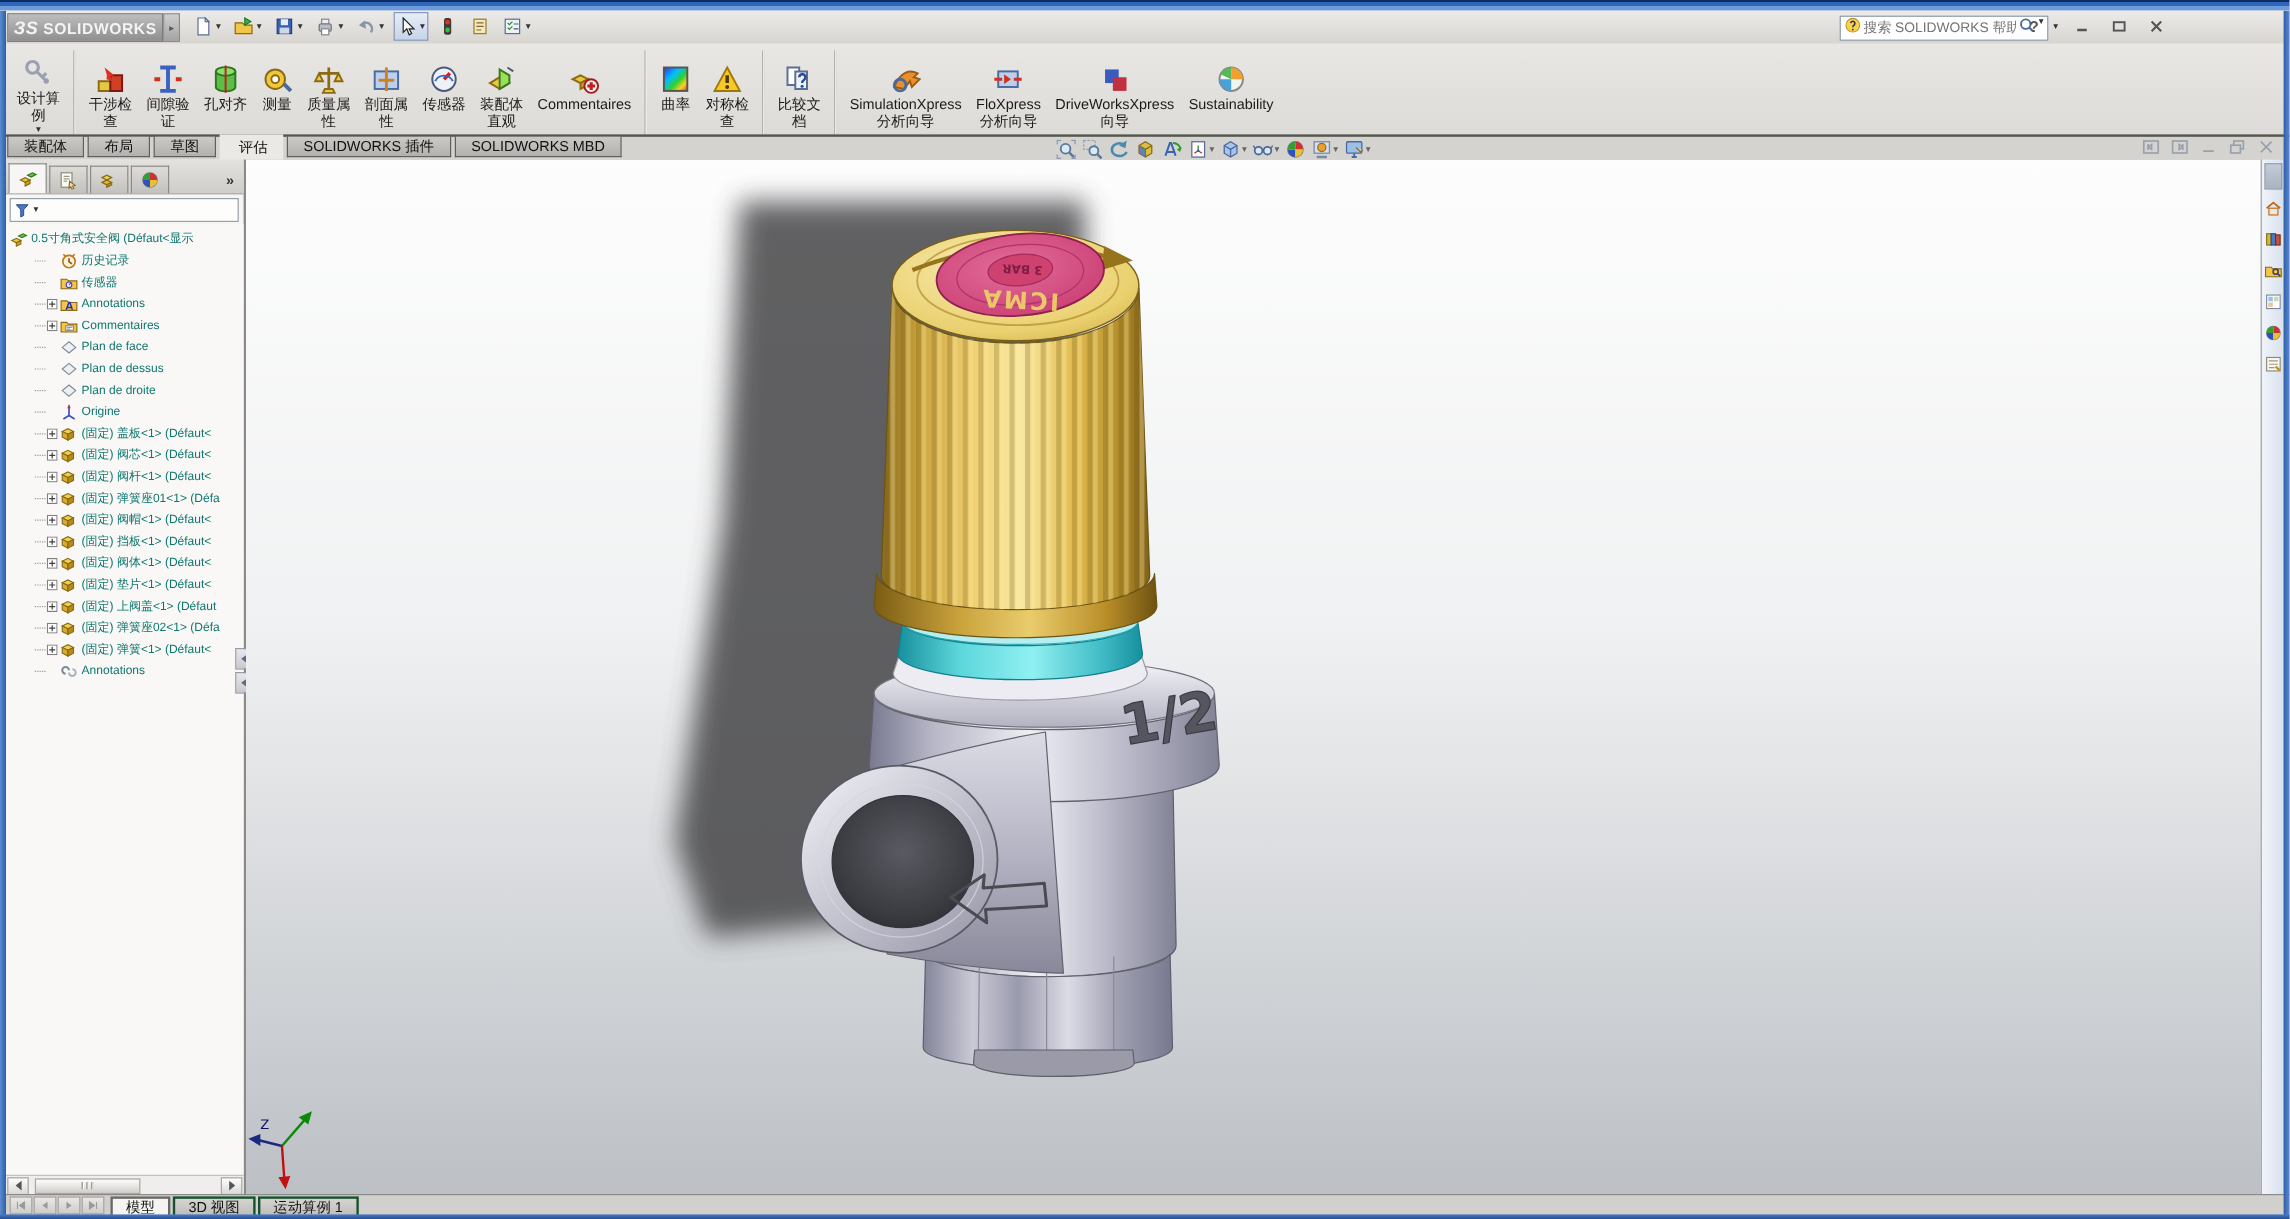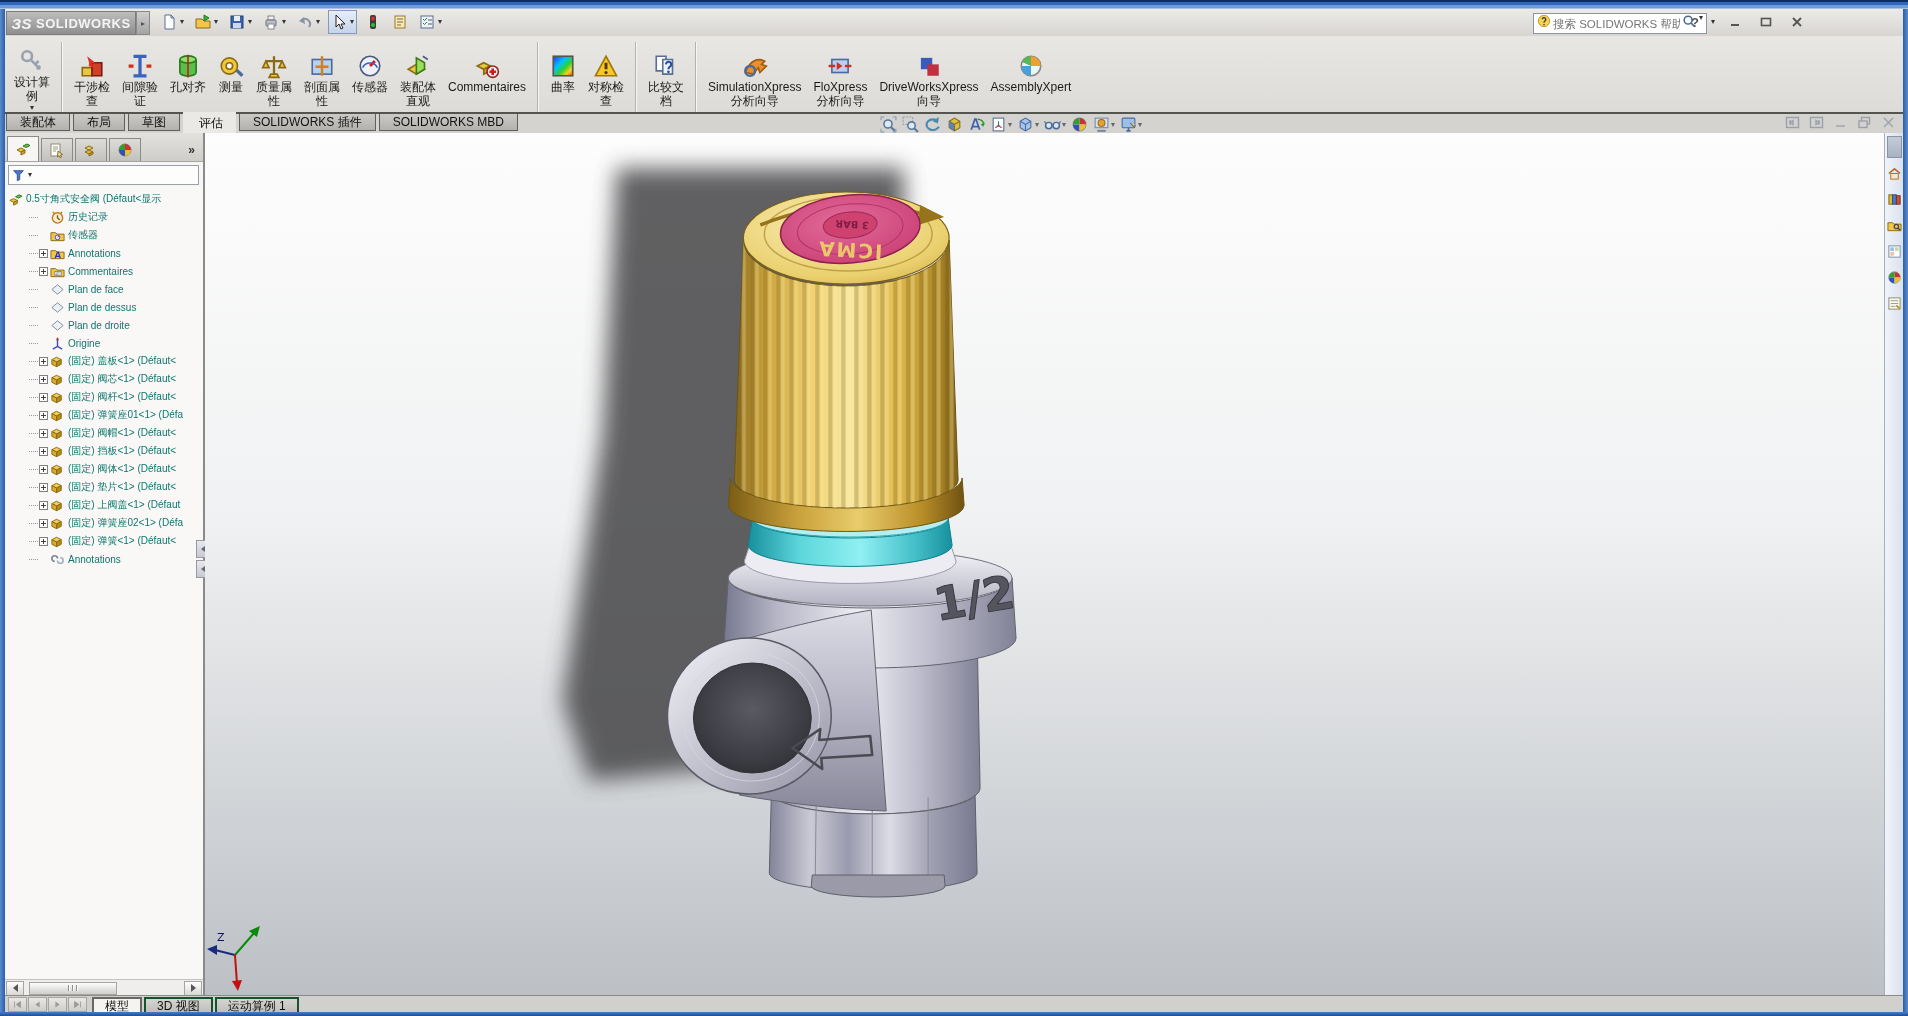--- a/index.html
+++ b/index.html
@@ -451,21 +451,21 @@
         <div class="rbtn">
           <span class="icn ricn">
             <svg viewBox="0 0 16 16">
               <circle cx="8" cy="8" r="6" fill="#eef6ee" stroke="#888"></circle>
               <path d="M8 2a6 6 0 0 1 6 6H8z" fill="#f0a030"></path>
               <path d="M2 8a6 6 0 0 0 6 6V8z" fill="#4aa0d8"></path>
               <path d="M2.5 5.5A6 6 0 0 1 8 2v6z" fill="#58b858"></path>
             </svg>
           </span>
           <div class="lbl">
-            <div>AssemblyXpert</div>
+            <div>Sustainability</div>
           </div>
         </div>
       </div>
     </div>
 
   <div id="tabrow">
     <div id="cmd-tabs">
         <span class="ctab">装配体</span>
         <span class="ctab">布局</span>
         <span class="ctab">草图</span>

